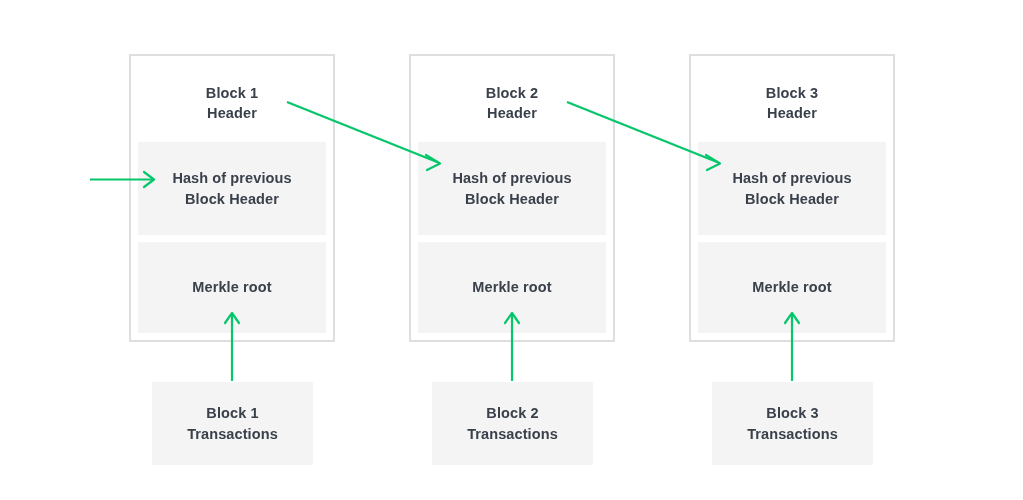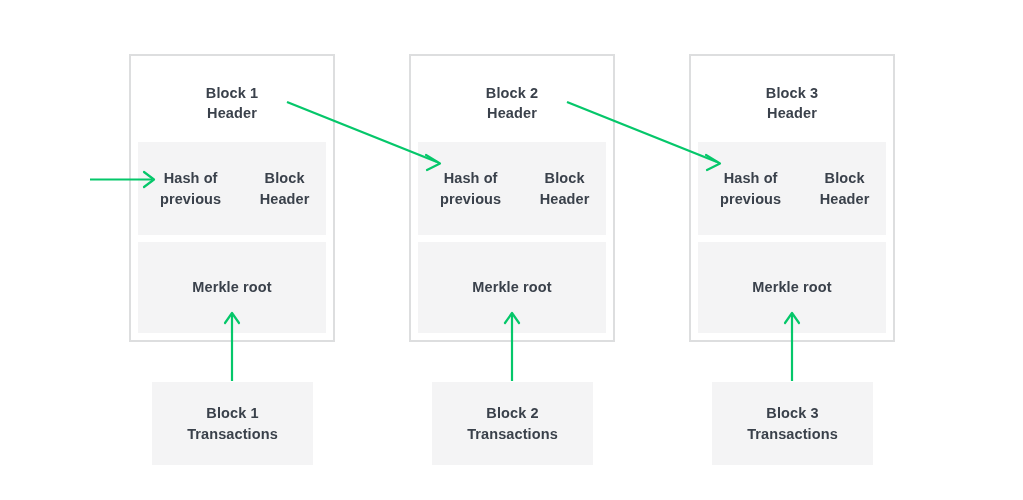--- a/index.html
+++ b/index.html
@@ -48,21 +48,21 @@
     font-size: 14.5px;
     font-weight: bold;
     line-height: 20px;
     text-align: center;
     letter-spacing: 0.1px;
   }
 
   .panel {
     background: #f4f4f5;
     display: flex;
-    flex-direction: row;
+    flex-direction: column;
     align-items: center;
     justify-content: center;
     color: #3a414b;
     font-size: 14.5px;
     font-weight: bold;
     line-height: 21px;
     text-align: center;
     letter-spacing: 0.1px;
   }
 

